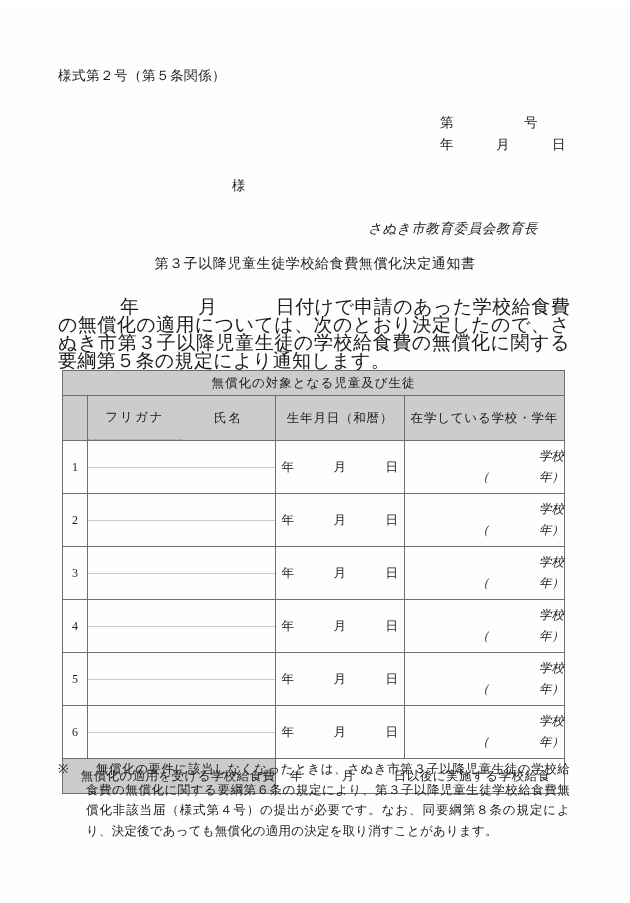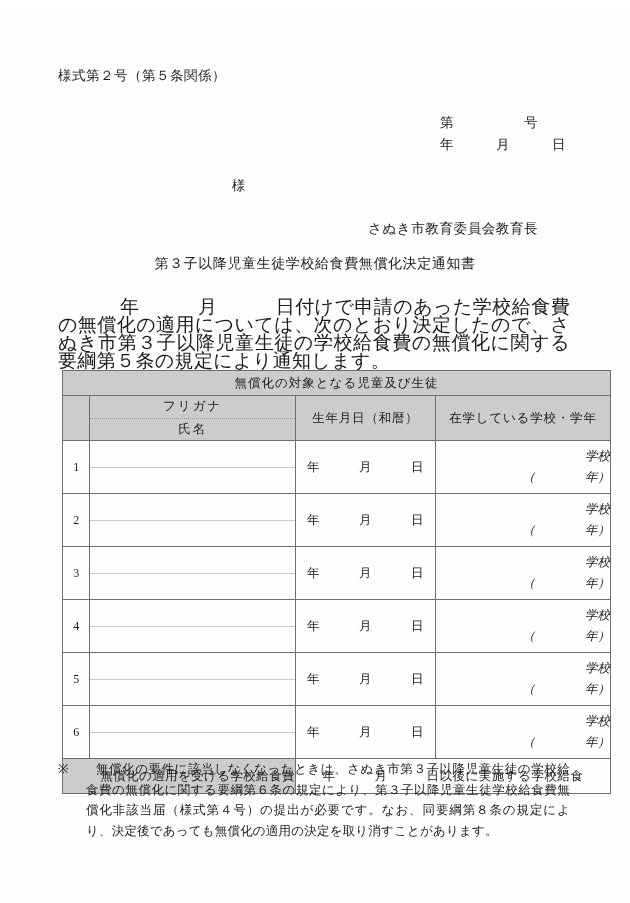--- a/index.html
+++ b/index.html
@@ -51,20 +51,21 @@
     font-size: 13.5px;
     letter-spacing: 0.5px;
   }
   .issuer {
     position: absolute;
     left: 368px;
     top: 213px;
     font-size: 13.5px;
     letter-spacing: 0.6px;
     white-space: nowrap;
+    font-style: italic;
   }
 
   .doc-title {
     position: absolute;
     left: 0;
     right: 0;
     top: 248px;
     text-align: center;
     font-size: 14px;
     letter-spacing: 0.6px;
@@ -85,21 +86,21 @@
   .body-text .lead-indent {
     display: inline-block;
     width: 62px;
   }
 
   
   .form-table {
     position: absolute;
     left: 62px;
     top: 363px;
-    width: 549px;
+    width: 503px;
     border-collapse: collapse;
     table-layout: fixed;
     font-size: 12.5px;
   }
   .form-table td {
     border: 1px solid #6e6e6e;
     padding: 0;
     vertical-align: middle;
   }
   .hdr-band {
@@ -118,21 +119,21 @@
     background: #cccccc;
     text-align: center;
     height: 44px;
     letter-spacing: 0.8px;
   }
   .sub-hdr.name-hdr {
     padding: 0;
   }
   .name-hdr-inner {
     display: flex;
-    flex-direction: column;
+    flex-direction: row;
     height: 44px;
     text-align: right;
   }
   .name-hdr-inner .furi,
   .name-hdr-inner .shimei {
     flex: 1 1 50%;
     display: flex;
     align-items: center;
     justify-content: center;
     letter-spacing: 2px;

